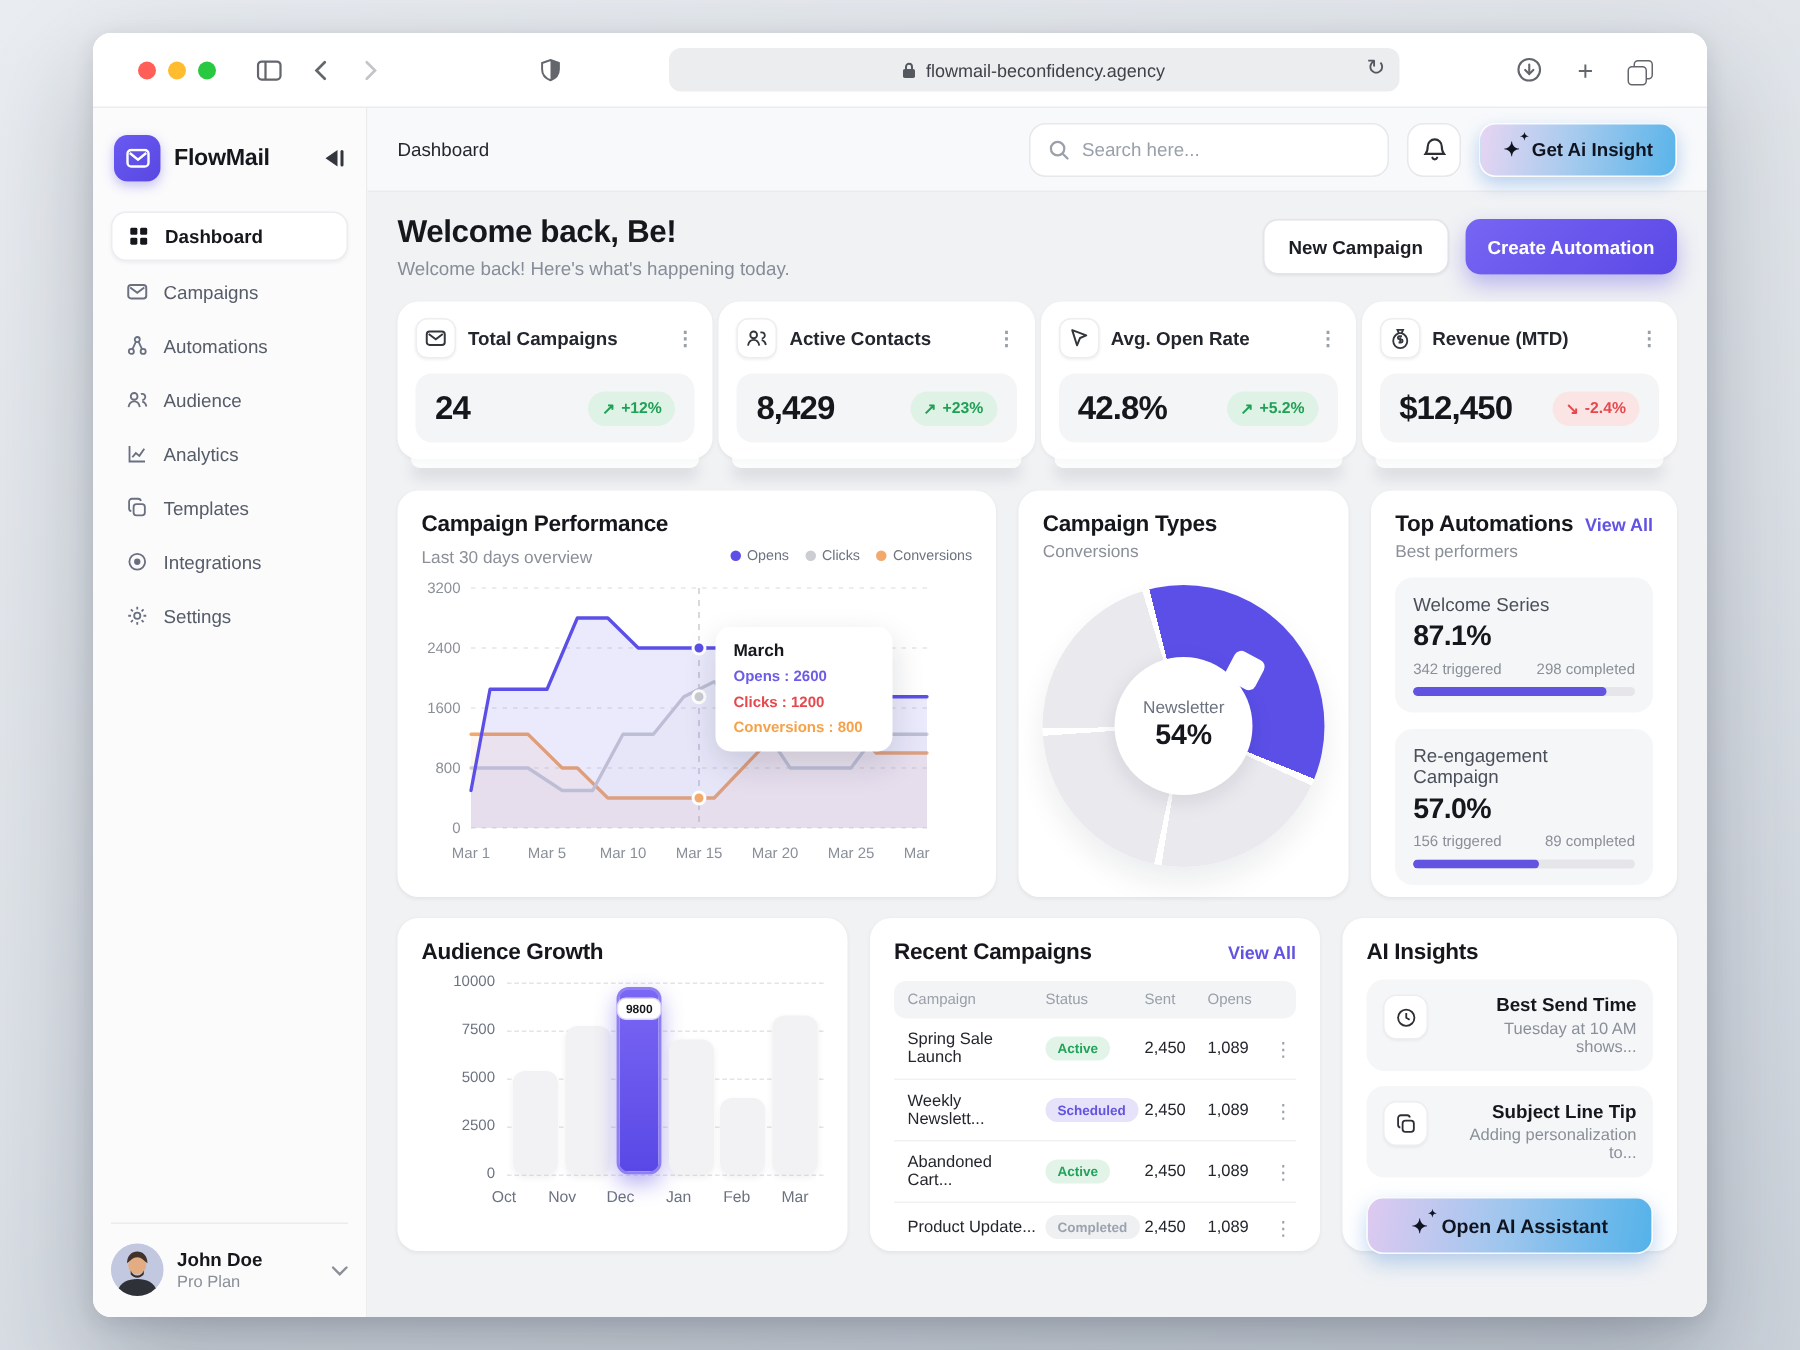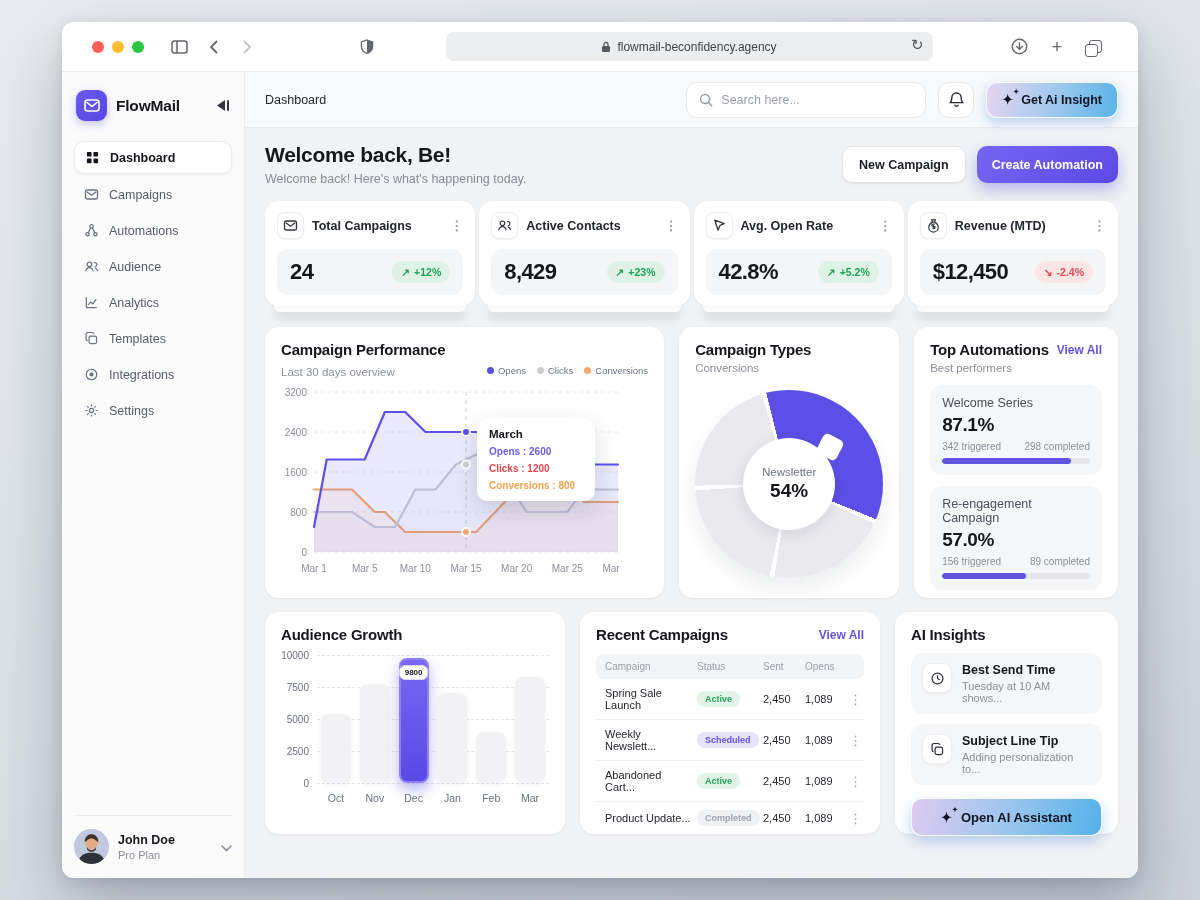--- a/index.html
+++ b/index.html
@@ -103,38 +103,38 @@
   .donut-value{font-size:19px;font-weight:700;margin-top:2px;position:relative;}
   
   .auto-item{background:#F5F6F8;border-radius:12px;padding:11px 12px;margin-top:11px;}
   .auto-name{font-size:12.5px;color:#4A4F5A;}
   .auto-rate{font-size:19px;font-weight:700;margin:4px 0 5px;letter-spacing:-.4px;}
   .auto-meta{display:flex;justify-content:space-between;font-size:10px;color:#8A8F98;}
   .auto-track{height:6px;border-radius:3px;background:#E6E6EA;margin-top:6px;overflow:hidden;}
   .auto-fill{height:100%;border-radius:3px;background:#6253E1;}
   
   .bars-area{display:flex;margin-top:12px;}
-  .bars-ylab{width:36px;position:relative;height:128px;flex:0 0 auto;}
+  .bars-ylab{width:36px;position:relative;height:128px;flex:0 0 auto;margin-left:21px;}
   .bars-ylab span{position:absolute;right:8px;transform:translateY(-50%);font-size:10px;color:#6B7280;}
   .bars-plot{flex:1;height:128px;position:relative;}
   .gridline{position:absolute;left:0;right:0;border-top:1px dashed #E3E4E8;}
   .bars-flex{position:absolute;inset:0;display:flex;align-items:flex-end;justify-content:space-between;padding:0 4px;}
   .bar{width:30px;border-radius:8px;background:#F2F2F4;box-shadow:0 2px 5px rgba(16,24,40,.06);position:relative;}
   .bar.hl{background:linear-gradient(180deg,#7A67F5,#5948E5);box-shadow:0 6px 14px rgba(98,83,225,.45);border:2px solid #8E7FF2;}
   .bar-chip{position:absolute;top:5px;left:50%;transform:translateX(-50%);background:#fff;border:1px solid #DCD6F8;border-radius:6px;font-size:8px;font-weight:700;color:#15171C;padding:2px 5px;}
   .bars-xlab{display:flex;justify-content:space-between;padding:0 4px;margin-top:9px;margin-left:36px;}
   .bars-xlab span{width:30px;text-align:center;font-size:10.5px;color:#6B7280;}
   
   .tbl{margin-top:11px;}
   .tbl-head{display:grid;grid-template-columns:88px 62px 38px 40px 12px;gap:4px;background:#F3F4F6;border-radius:8px;padding:7px 9px;font-size:10px;color:#9AA0AA;}
   .tbl-row{display:grid;grid-template-columns:88px 62px 38px 40px 12px;gap:4px;align-items:center;padding:8px 9px;border-bottom:1px solid #F1F1F3;font-size:11px;color:#23262D;}
   .tbl-row:last-child{border-bottom:none;}
   .pill{font-size:9px;font-weight:700;padding:3px 8px;border-radius:999px;justify-self:start;}
   
-  .insight{background:#F5F6F8;border-radius:12px;padding:10px 11px;display:flex;gap:10px;margin-top:10px;align-items:flex-start;}
+  .insight{background:#F5F6F8;border-radius:12px;padding:10px 11px;display:flex;gap:10px;margin-top:10px;align-items:flex-start;text-align:right;}
   .insight-icon{width:30px;height:30px;background:#fff;border:1px solid #EEEEF1;border-radius:9px;display:flex;align-items:center;justify-content:center;color:#2C2F36;flex:0 0 auto;box-shadow:0 1px 2px rgba(16,24,40,.05);}
   .insight-title{font-size:12.5px;font-weight:700;}
   .insight-desc{font-size:11px;color:#8A8F98;margin-top:3px;}
   .assistant-btn{margin-top:13px;width:100%;height:38px;border-radius:11px;border:1px solid rgba(255,255,255,.9);
     background:linear-gradient(100deg,#DEC9F0 0%,#9FC6EE 48%,#54B2E9 100%);
     box-shadow:0 6px 14px rgba(90,150,220,.40);display:flex;align-items:center;justify-content:center;gap:9px;font-size:13px;font-weight:700;color:#0F1420;font-family:inherit;cursor:default;}
 </style>
 </head>
 <body>
 

